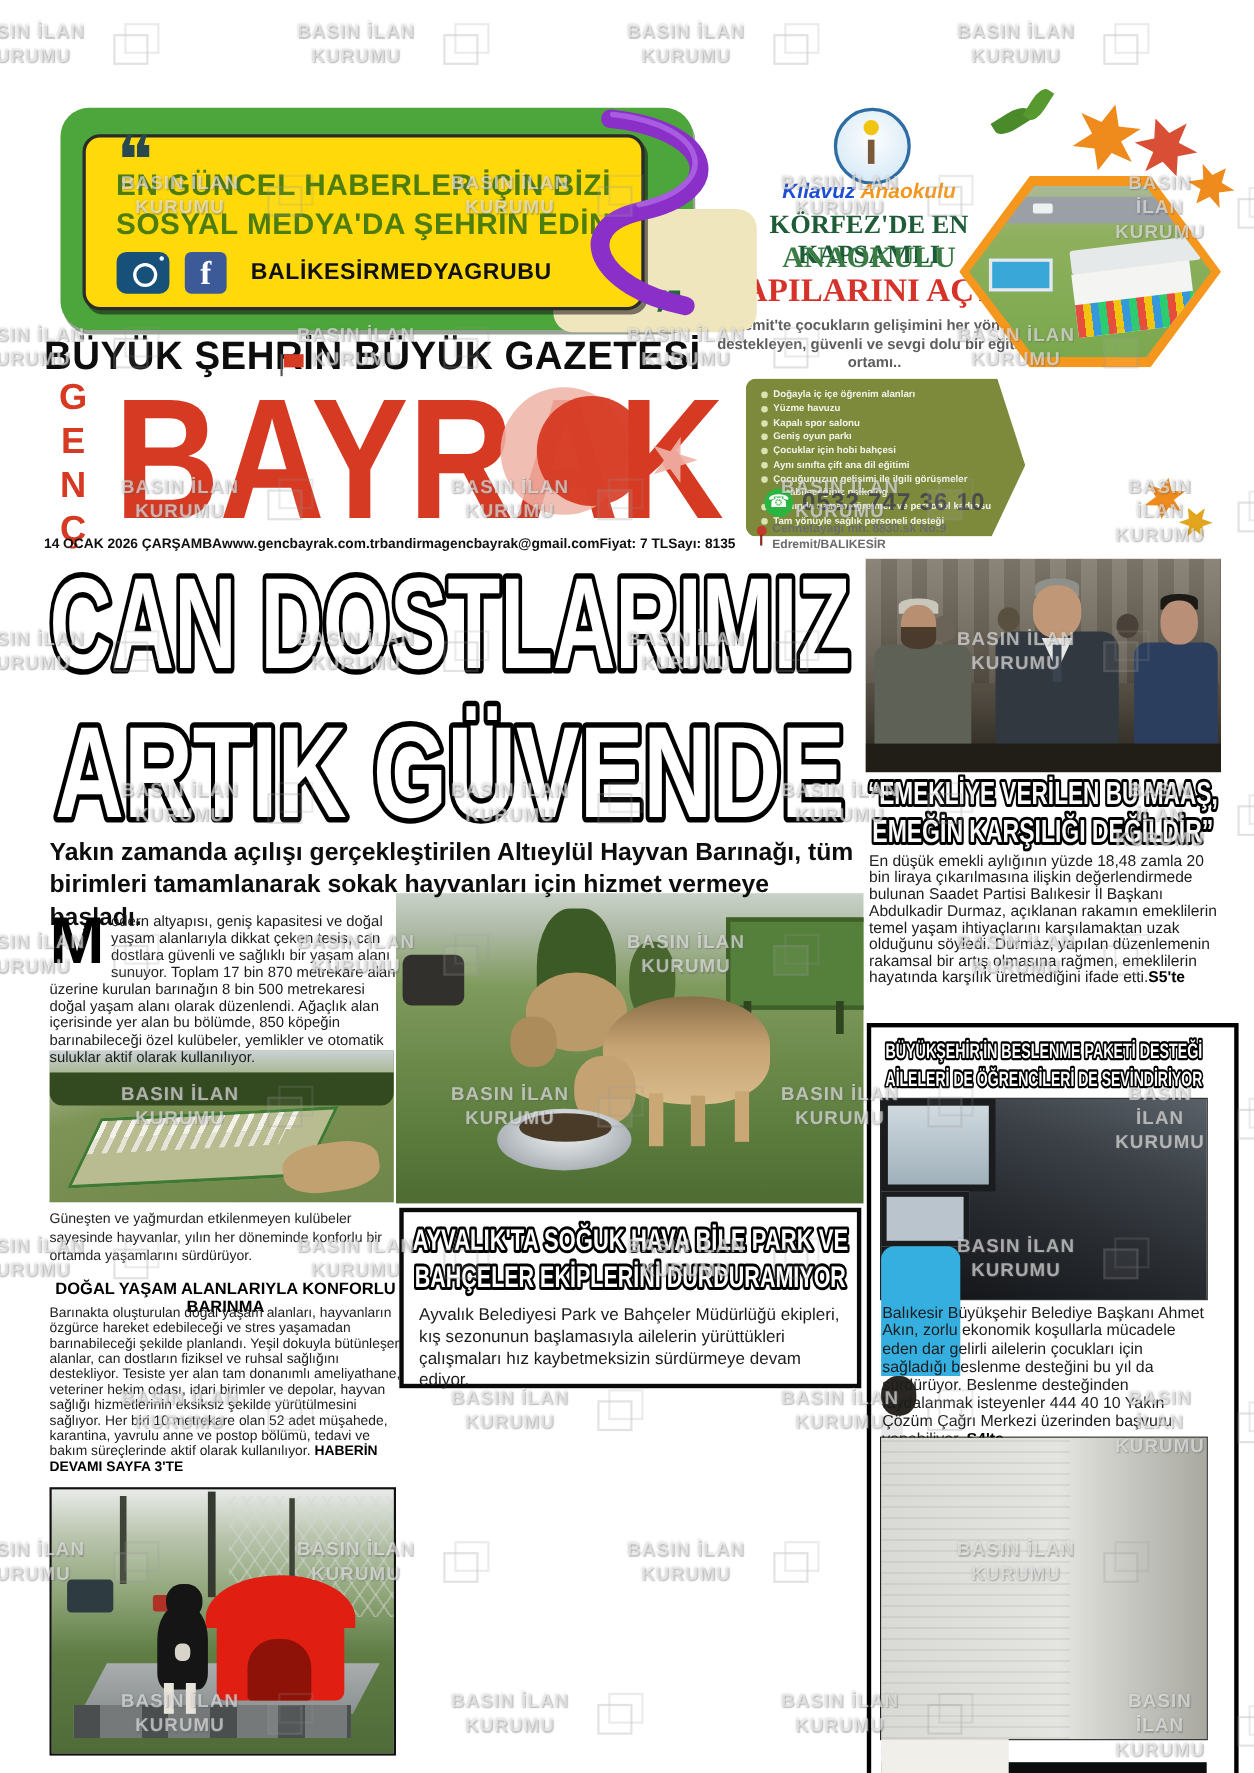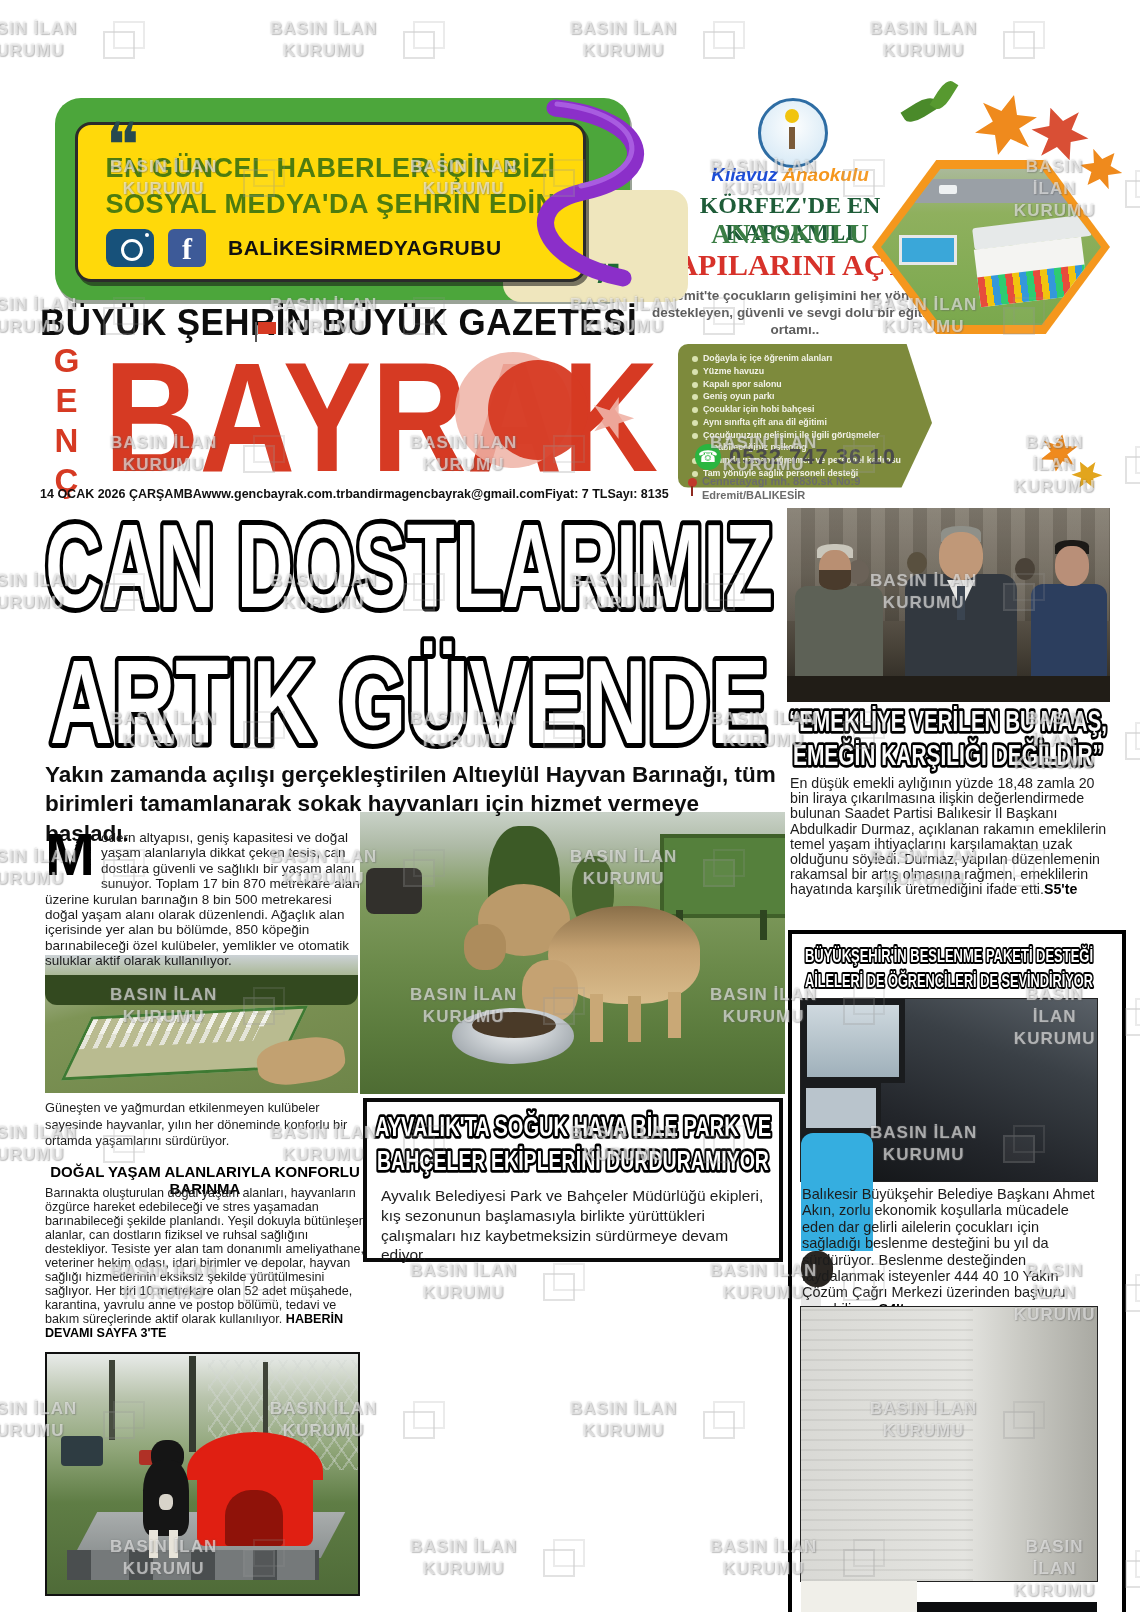--- a/index.html
+++ b/index.html
@@ -383,21 +383,21 @@
     <div class="dg-leg3"></div>
     <div class="dg-bowl"></div>
     <div class="dg-food"></div>
   </div>
 
   <div class="abs park-box">
     <svg class="park-headline" viewBox="0 0 412 72">
       <text class="outline-park" x="206" y="28" text-anchor="middle" textLength="396" lengthAdjust="spacingAndGlyphs">AYVALIK'TA SOĞUK HAVA BİLE PARK VE</text>
       <text class="outline-park" x="206" y="62" text-anchor="middle" textLength="392" lengthAdjust="spacingAndGlyphs">BAHÇELER EKİPLERİNİ DURDURAMIYOR</text>
     </svg>
-    <div class="park-body">Ayvalık Belediyesi Park ve Bahçeler Müdürlüğü ekipleri, kış sezonunun başlamasıyla birlikte yürüttükleri çalışmaları hız kaybetmeksizin sürdürmeye devam ediyor.</div>
+    <div class="park-body">Ayvalık Belediyesi Park ve Bahçeler Müdürlüğü ekipleri, kış sezonunun başlamasıyla ailelerin yürüttükleri çalışmaları hız kaybetmeksizin sürdürmeye devam ediyor.</div>
   </div>
 
 
   <div class="ph ph-conf">
     <div class="cf-curtain"></div>
     <div class="cf-crowd1"></div>
     <div class="cf-crowd2"></div>
     <div class="cf-crowd3"></div>
     <div class="cf-manl"></div>
     <div class="cf-manl-c"></div>

